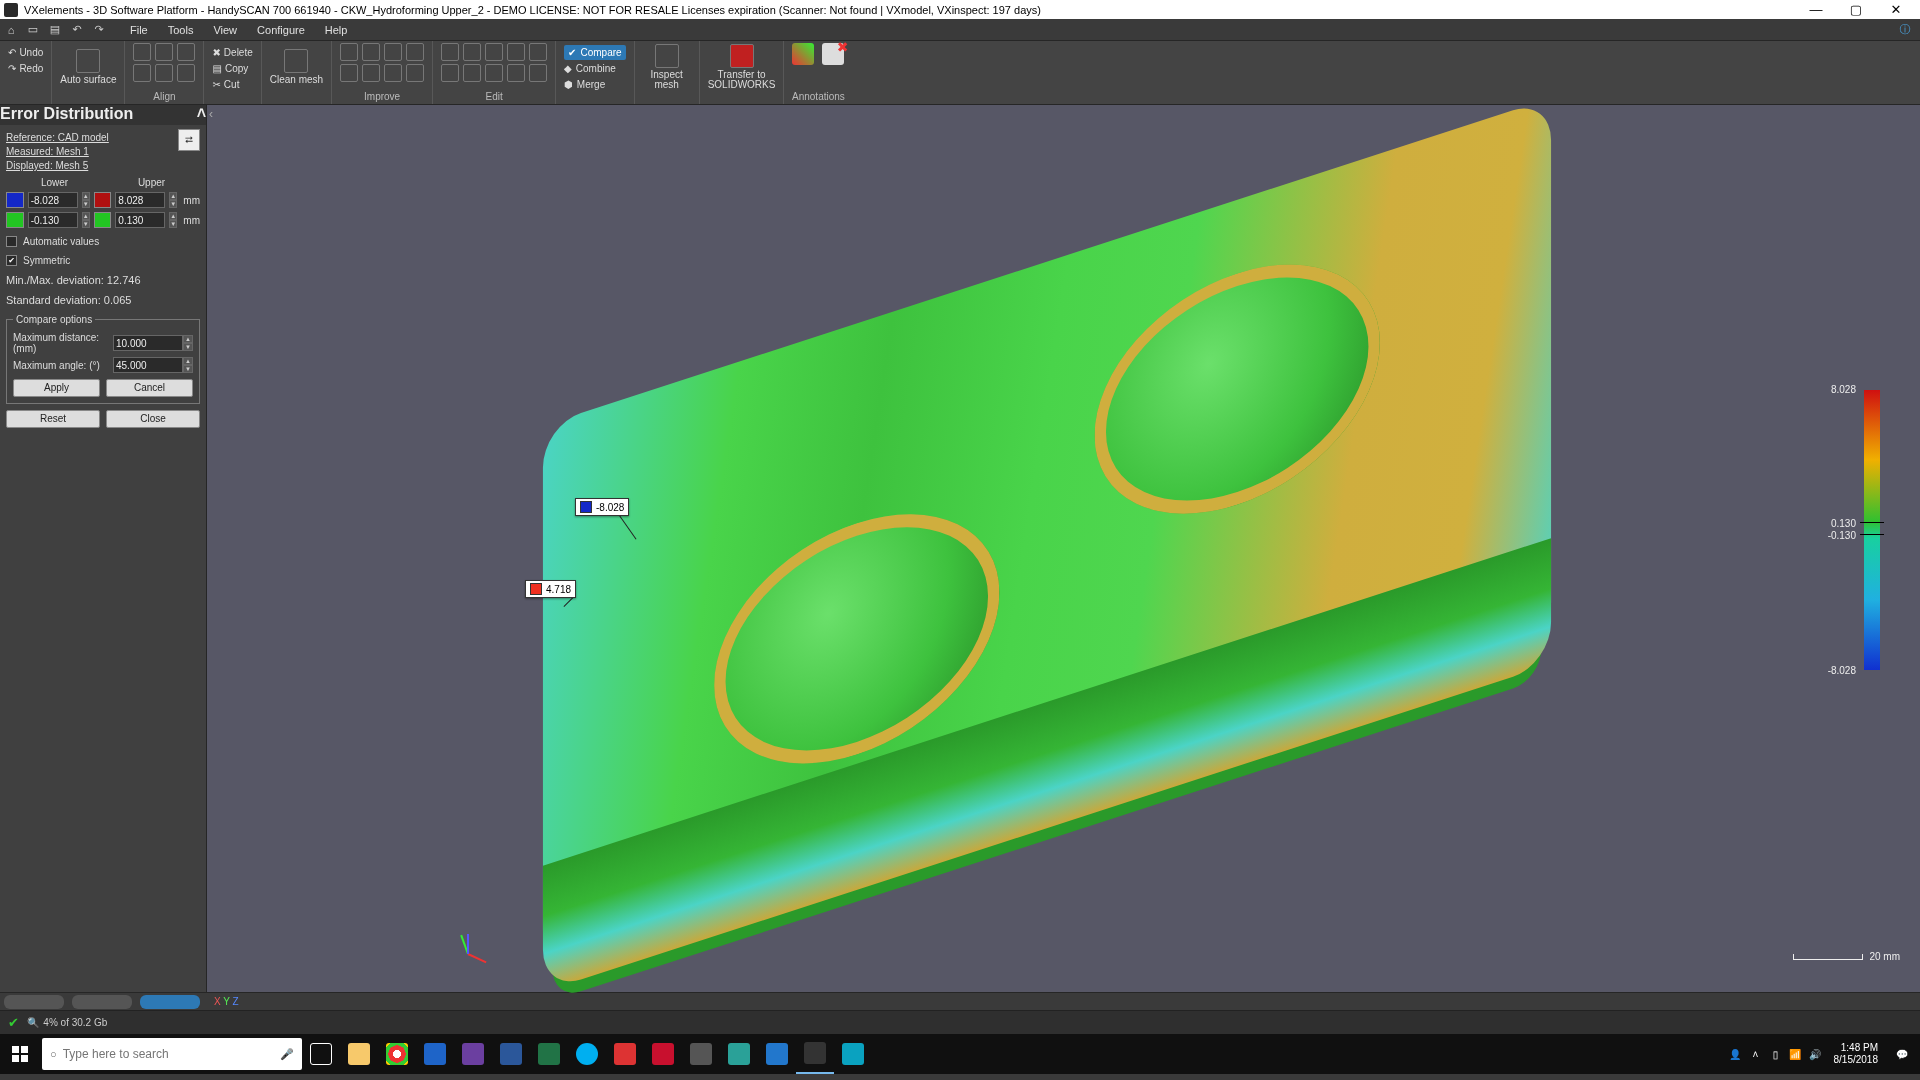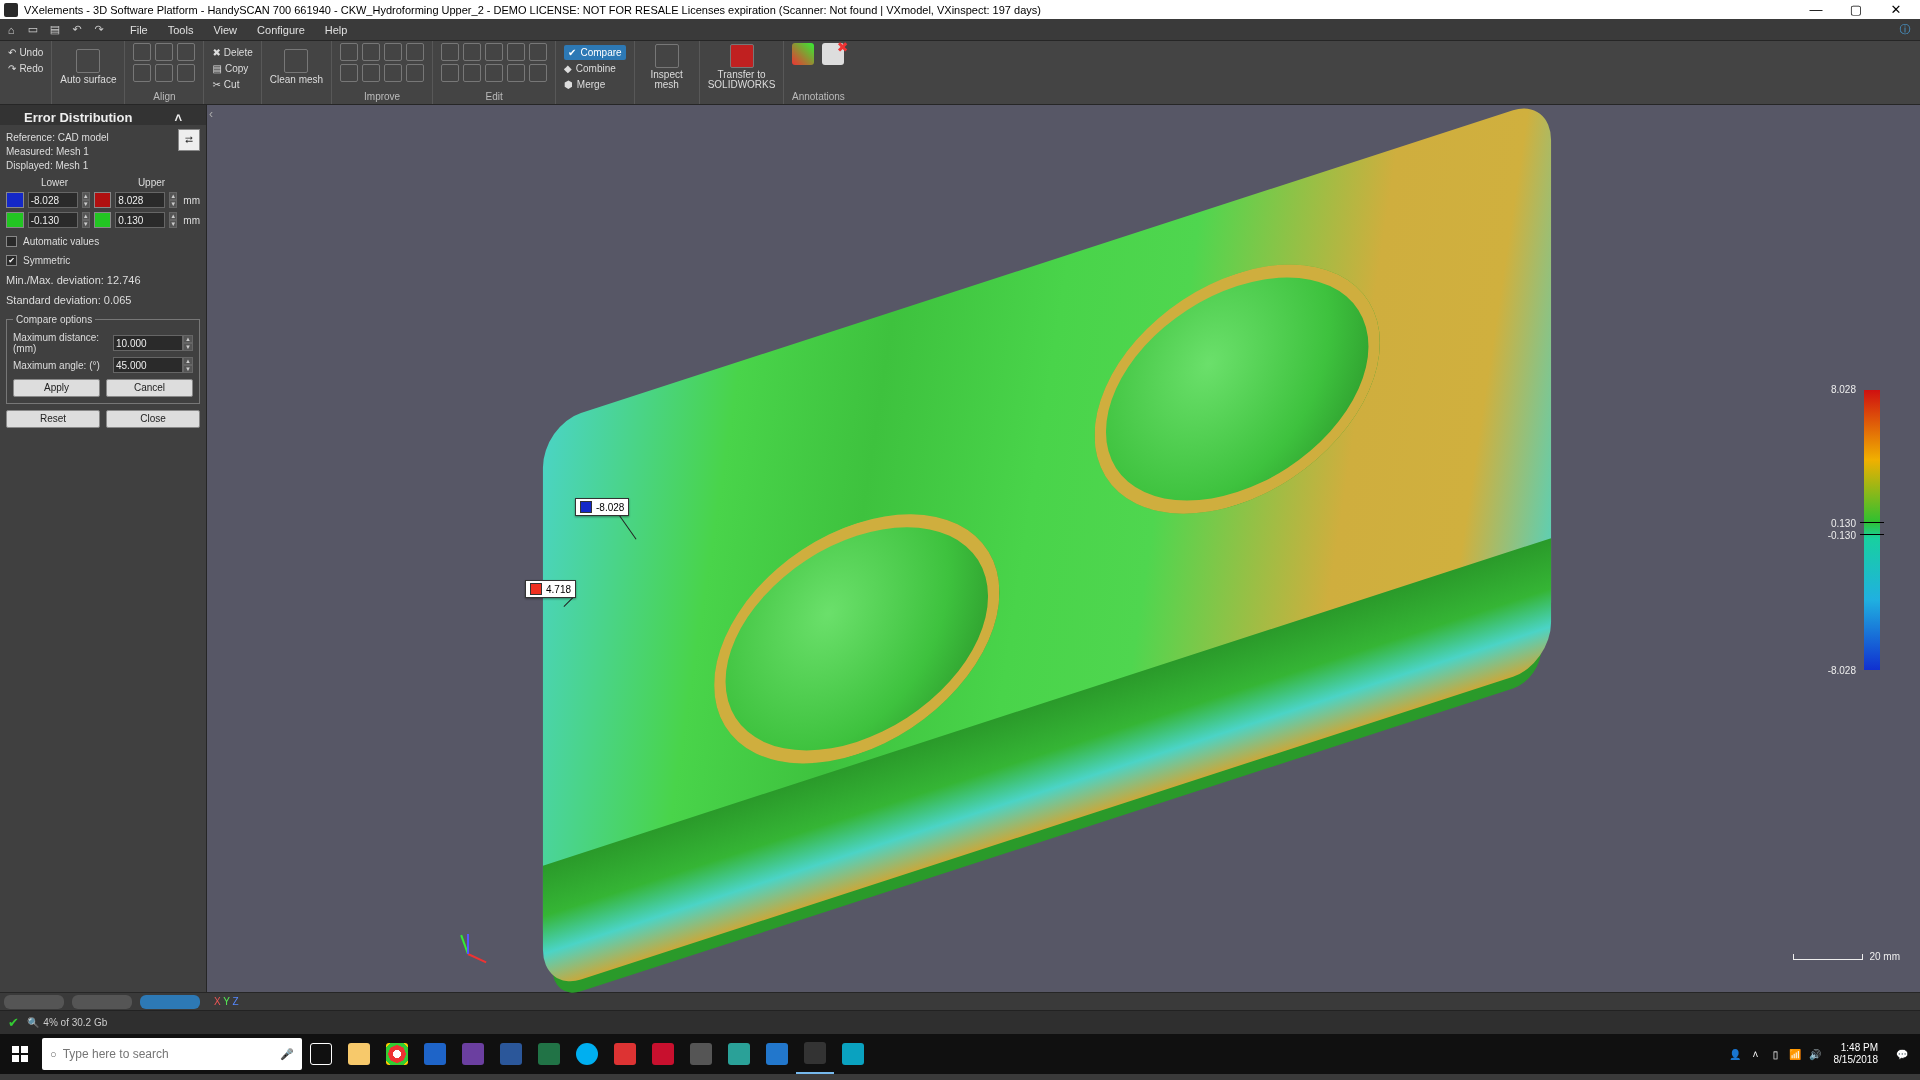--- a/index.html
+++ b/index.html
@@ -32,23 +32,23 @@
 .rb-chk { font-size: 10px; color: #ddd; display: flex; align-items: center; gap: 4px; height: 15px; cursor: pointer; }
 .rb-chk.active { background: #2d79b5; color: #fff; border-radius: 2px; padding: 0 4px; }
 .rb-ann-icn { width: 22px; height: 22px; display: inline-block; }
 
 
 .main { display: flex; height: calc(100% - 19px - 22px - 64px - 24px - 24px - 40px); }
 .sidepanel { width: 207px; background: #404040; border-right: 1px solid #262626; display: flex; flex-direction: column; }
 .viewport-wrap { flex: 1; position: relative; background: #575766; }
 
 
-.panel-hdr { height: 20px; background: #333; color: #eee; font-weight: bold; padding: 0 24px; display: flex; align-items: flex-end; justify-content: space-between; font-size: 13px; }
+.panel-hdr { height: 20px; background: #333; color: #eee; font-weight: bold; padding: 0 0; display: flex; align-items: flex-start; justify-content: space-between; font-size: 16px; }
 .panel-body { padding: 6px 6px 8px 6px; font-size: 10px; color: #ddd; }
-.info-line { line-height: 14px; }
+.info-line { line-height: 14px; text-decoration: underline; }
 .swap-btn { width: 22px; height: 22px; background: #eee; border: 1px solid #888; float: right; display: flex; align-items: center; justify-content: center; color: #333; cursor: pointer; margin-top: -2px; }
 
 .histo { margin-top: 12px; height: 52px; position: relative; }
 .histo .axis { position: absolute; bottom: 10px; left: 8px; right: 8px; height: 1px; background: #999; }
 .histo .tick { position: absolute; bottom: 0; font-size: 9px; color: #ccc; transform: translateX(-50%); }
 .histo .bar { position: absolute; bottom: 11px; width: 2px; background: #6f6; }
 .histo .pct { position: absolute; top: 0; font-size: 10px; color: #eee; }
 
 .lu-headers { display: flex; justify-content: space-around; margin-top: 4px; font-size: 10px; }
 .range-row { display: flex; align-items: center; gap: 4px; margin-top: 4px; }
@@ -296,21 +296,21 @@
 
   <div class="sidepanel">
     <div class="panel-hdr">
       <span>Error Distribution</span>
       <span>˄</span>
     </div>
     <div class="panel-body">
       <div class="swap-btn">⮂</div>
       <div class="info-line">Reference: CAD model</div>
       <div class="info-line">Measured: Mesh 1</div>
-      <div class="info-line">Displayed: Mesh 1</div>
+      <div class="info-line">Displayed: Mesh 5</div>
 
 
       <div class="lu-headers">
         <span>Lower</span>
         <span>Upper</span>
       </div>
 
       <div class="range-row">
         <div class="color-swatch" style="background:#1428c8"></div>
         <input class="num-input" value="-8.028" style="">

